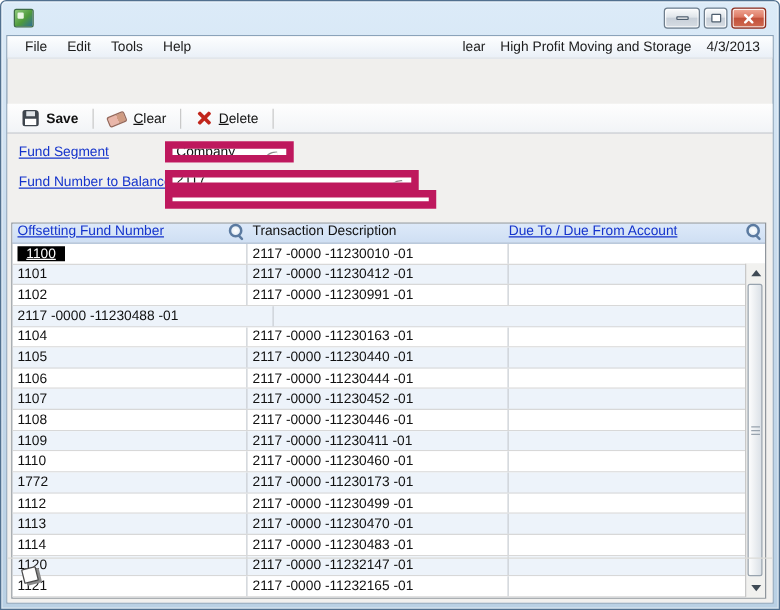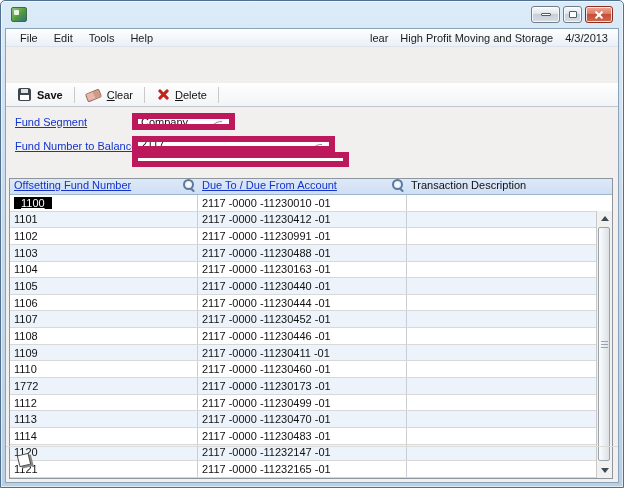--- a/index.html
+++ b/index.html
@@ -181,27 +181,27 @@
       <div class="field" style="left:126px; top:45px; width:217px; height:15px;">
         <span></span>
       </div>
 
       <div class="grid">
         <div class="ghead">
           <div class="hcell h1">
             <span class="hlink">Offsetting Fund Number</span>
             <span class="mag"></span>
           </div>
+          <div class="hcell h3">
+            <span class="hplain">Transaction Description</span>
+          </div>
           <div class="hcell h2">
             <span class="hlink">Due To / Due From Account</span>
             <span class="mag"></span>
           </div>
-          <div class="hcell h3">
-            <span class="hplain">Transaction Description</span>
-          </div>
         </div>
         <div class="gbody">
           <div class="rows">
   <div class="trow sel-row">
     <div class="tcell c1">
                   <span class="fundnum">1100</span>
                 </div>
     <div class="tcell c2">2117 -0000 -11230010 -01</div>
     <div class="tcell c3"></div>
   </div>
@@ -216,23 +216,20 @@
 
   <div class="trow">
     <div class="tcell c1">
                   <span class="fundnum">1102</span>
                 </div>
     <div class="tcell c2">2117 -0000 -11230991 -01</div>
     <div class="tcell c3"></div>
   </div>
 
   <div class="trow alt">
-    <div class="tcell c1">
-                  <span class="fundnum">1103</span>
-                </div>
     <div class="tcell c2">2117 -0000 -11230488 -01</div>
     <div class="tcell c3"></div>
   </div>
 
   <div class="trow">
     <div class="tcell c1">
                   <span class="fundnum">1104</span>
                 </div>
     <div class="tcell c2">2117 -0000 -11230163 -01</div>
     <div class="tcell c3"></div>

